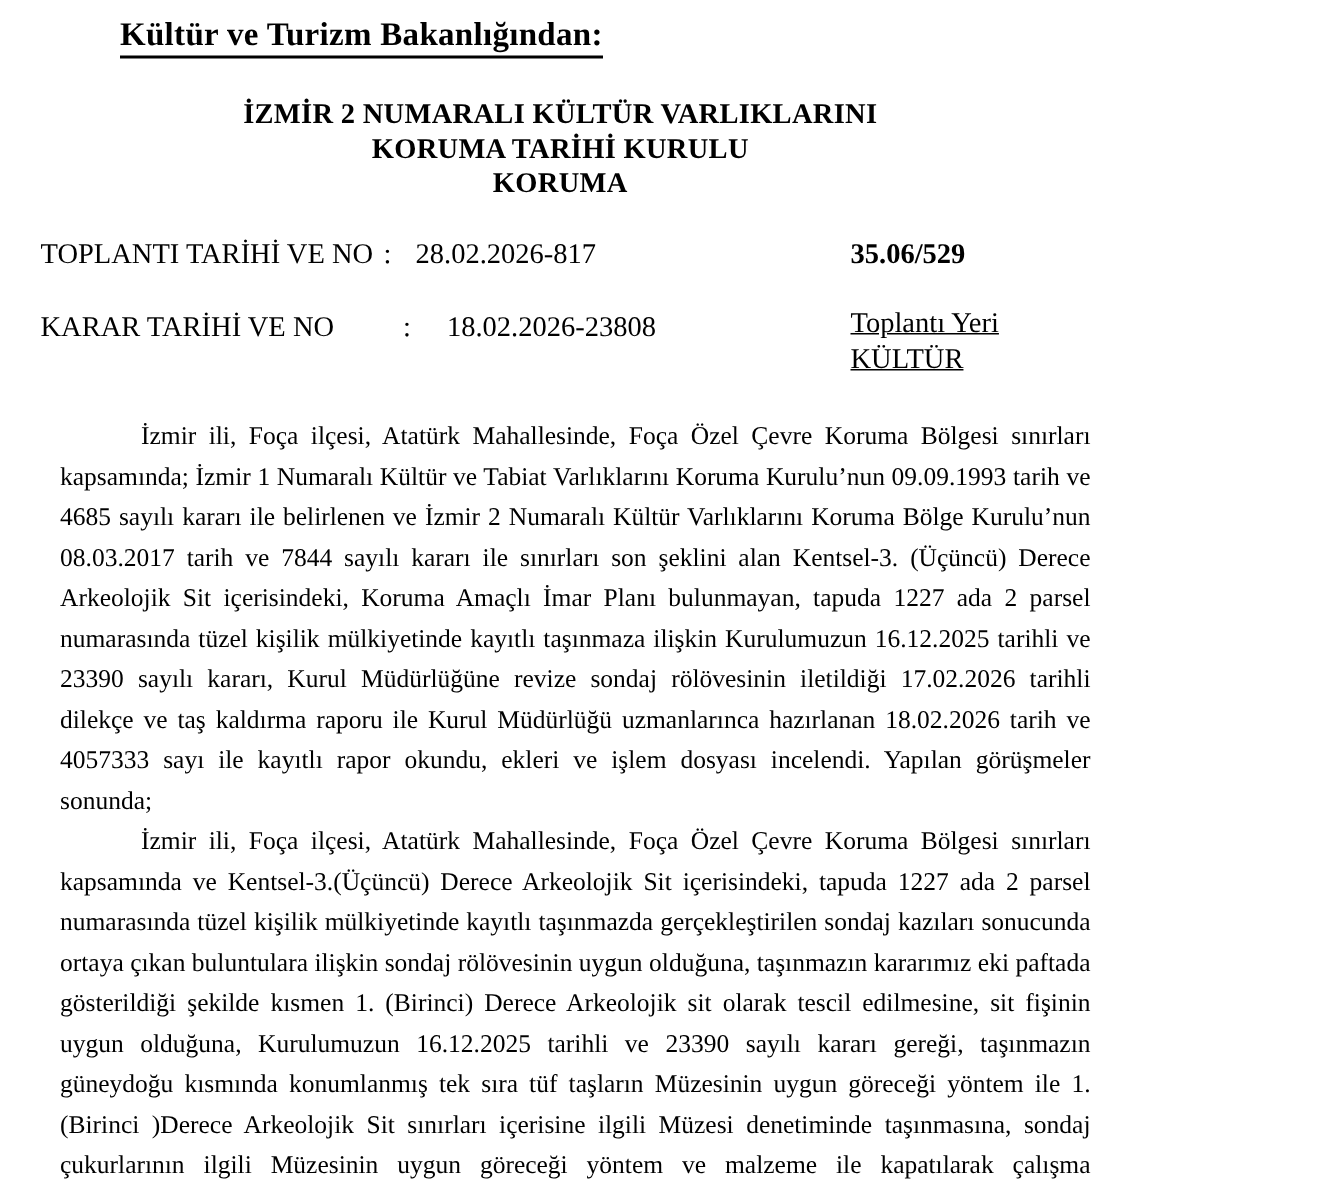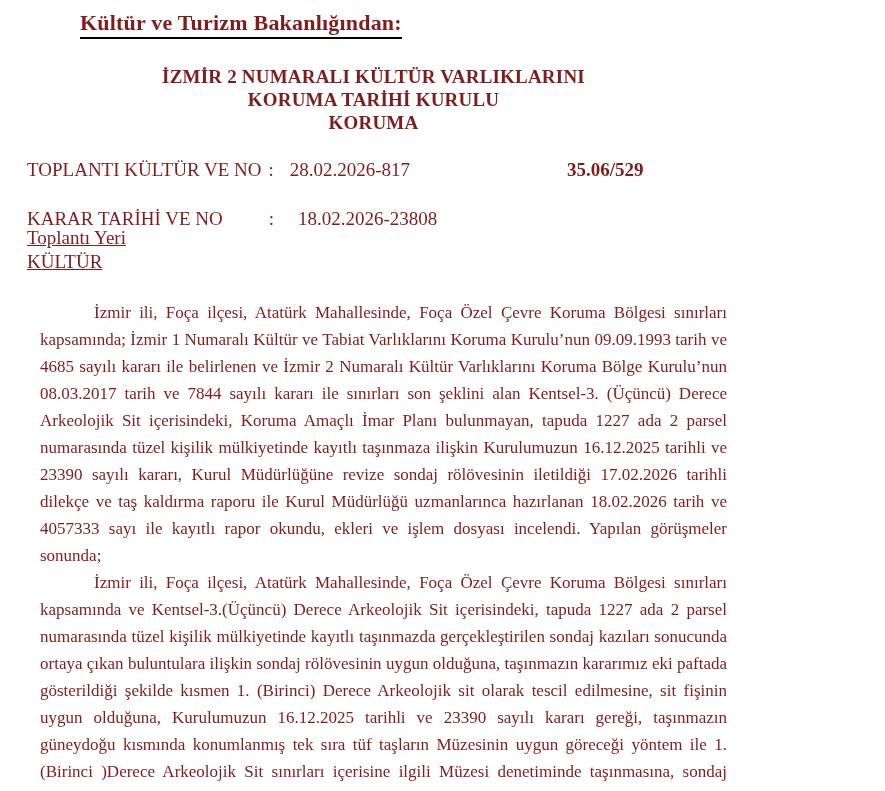--- a/index.html
+++ b/index.html
@@ -1,20 +1,20 @@
 <!DOCTYPE html>
 <html lang="tr"><head>
 <meta charset="utf-8">
 <style>
   html, body { margin: 0; padding: 0; background: #ffffff; }
   .page {
     width: 767px;
     height: 791px;
     background: #ffffff;
-    color: #7f1d1d;
+    color: #000000;
     font-family: "Liberation Serif", "DejaVu Serif", serif;
     overflow: hidden;
     position: relative;
     box-sizing: border-box;
   }
   .ministry-heading {
     padding-top: 10px;
     margin-left: 80px;
     font-size: 22px;
     font-weight: 700;
@@ -36,21 +36,21 @@
   }
   .meta-row {
     display: flex;
     justify-content: space-between;
     align-items: flex-start;
     margin-left: 27px;
     margin-right: 40px;
     font-size: 19px;
   }
   .meta-row.first { margin-top: 25px; }
-  .meta-row.second { margin-top: 27px; flex-direction: column; }
+  .meta-row.second { margin-top: 27px; }
   .meta-left { white-space: nowrap; }
   .meta-colon.c1 { margin-left: 7px; }
   .meta-value.c1 { margin-left: 16px; }
   .meta-colon.c2 { margin-left: 46px; }
   .meta-value.c2 { margin-left: 24px; }
   .meta-right {
     width: 160px;
     text-align: left;
     flex-shrink: 0;
   }
@@ -78,21 +78,21 @@
   </div>
 
   <div class="title-block">
     <div>İZMİR 2 NUMARALI KÜLTÜR VARLIKLARINI</div>
     <div>KORUMA TARİHİ KURULU</div>
     <div>KORUMA</div>
   </div>
 
   <div class="meta-row first">
     <div class="meta-left">
-      <span class="meta-label">TOPLANTI KÜLTÜR VE NO</span><span class="meta-colon c1">:</span><span class="meta-value c1">28.02.2026-817</span>
+      <span class="meta-label">TOPLANTI TARİHİ VE NO</span><span class="meta-colon c1">:</span><span class="meta-value c1">28.02.2026-817</span>
     </div>
     <div class="meta-right">
       <span class="file-number">35.06/529</span>
     </div>
   </div>
 
   <div class="meta-row second">
     <div class="meta-left">
       <span class="meta-label">KARAR TARİHİ VE NO</span><span class="meta-colon c2">:</span><span class="meta-value c2">18.02.2026-23808</span>
     </div>

